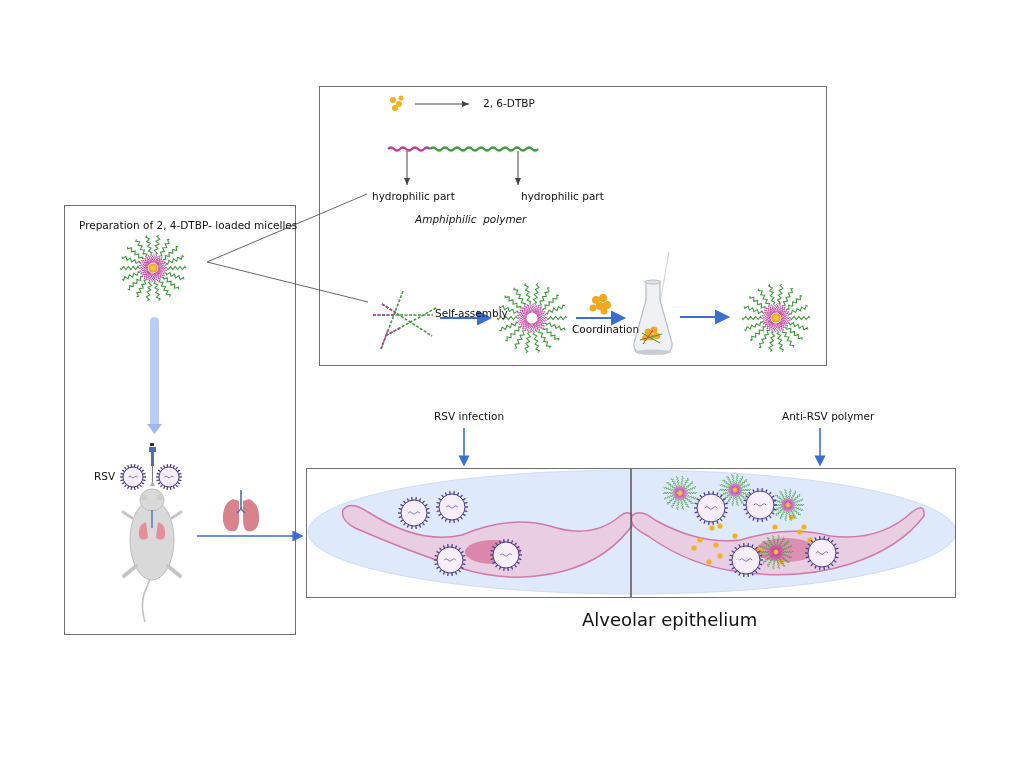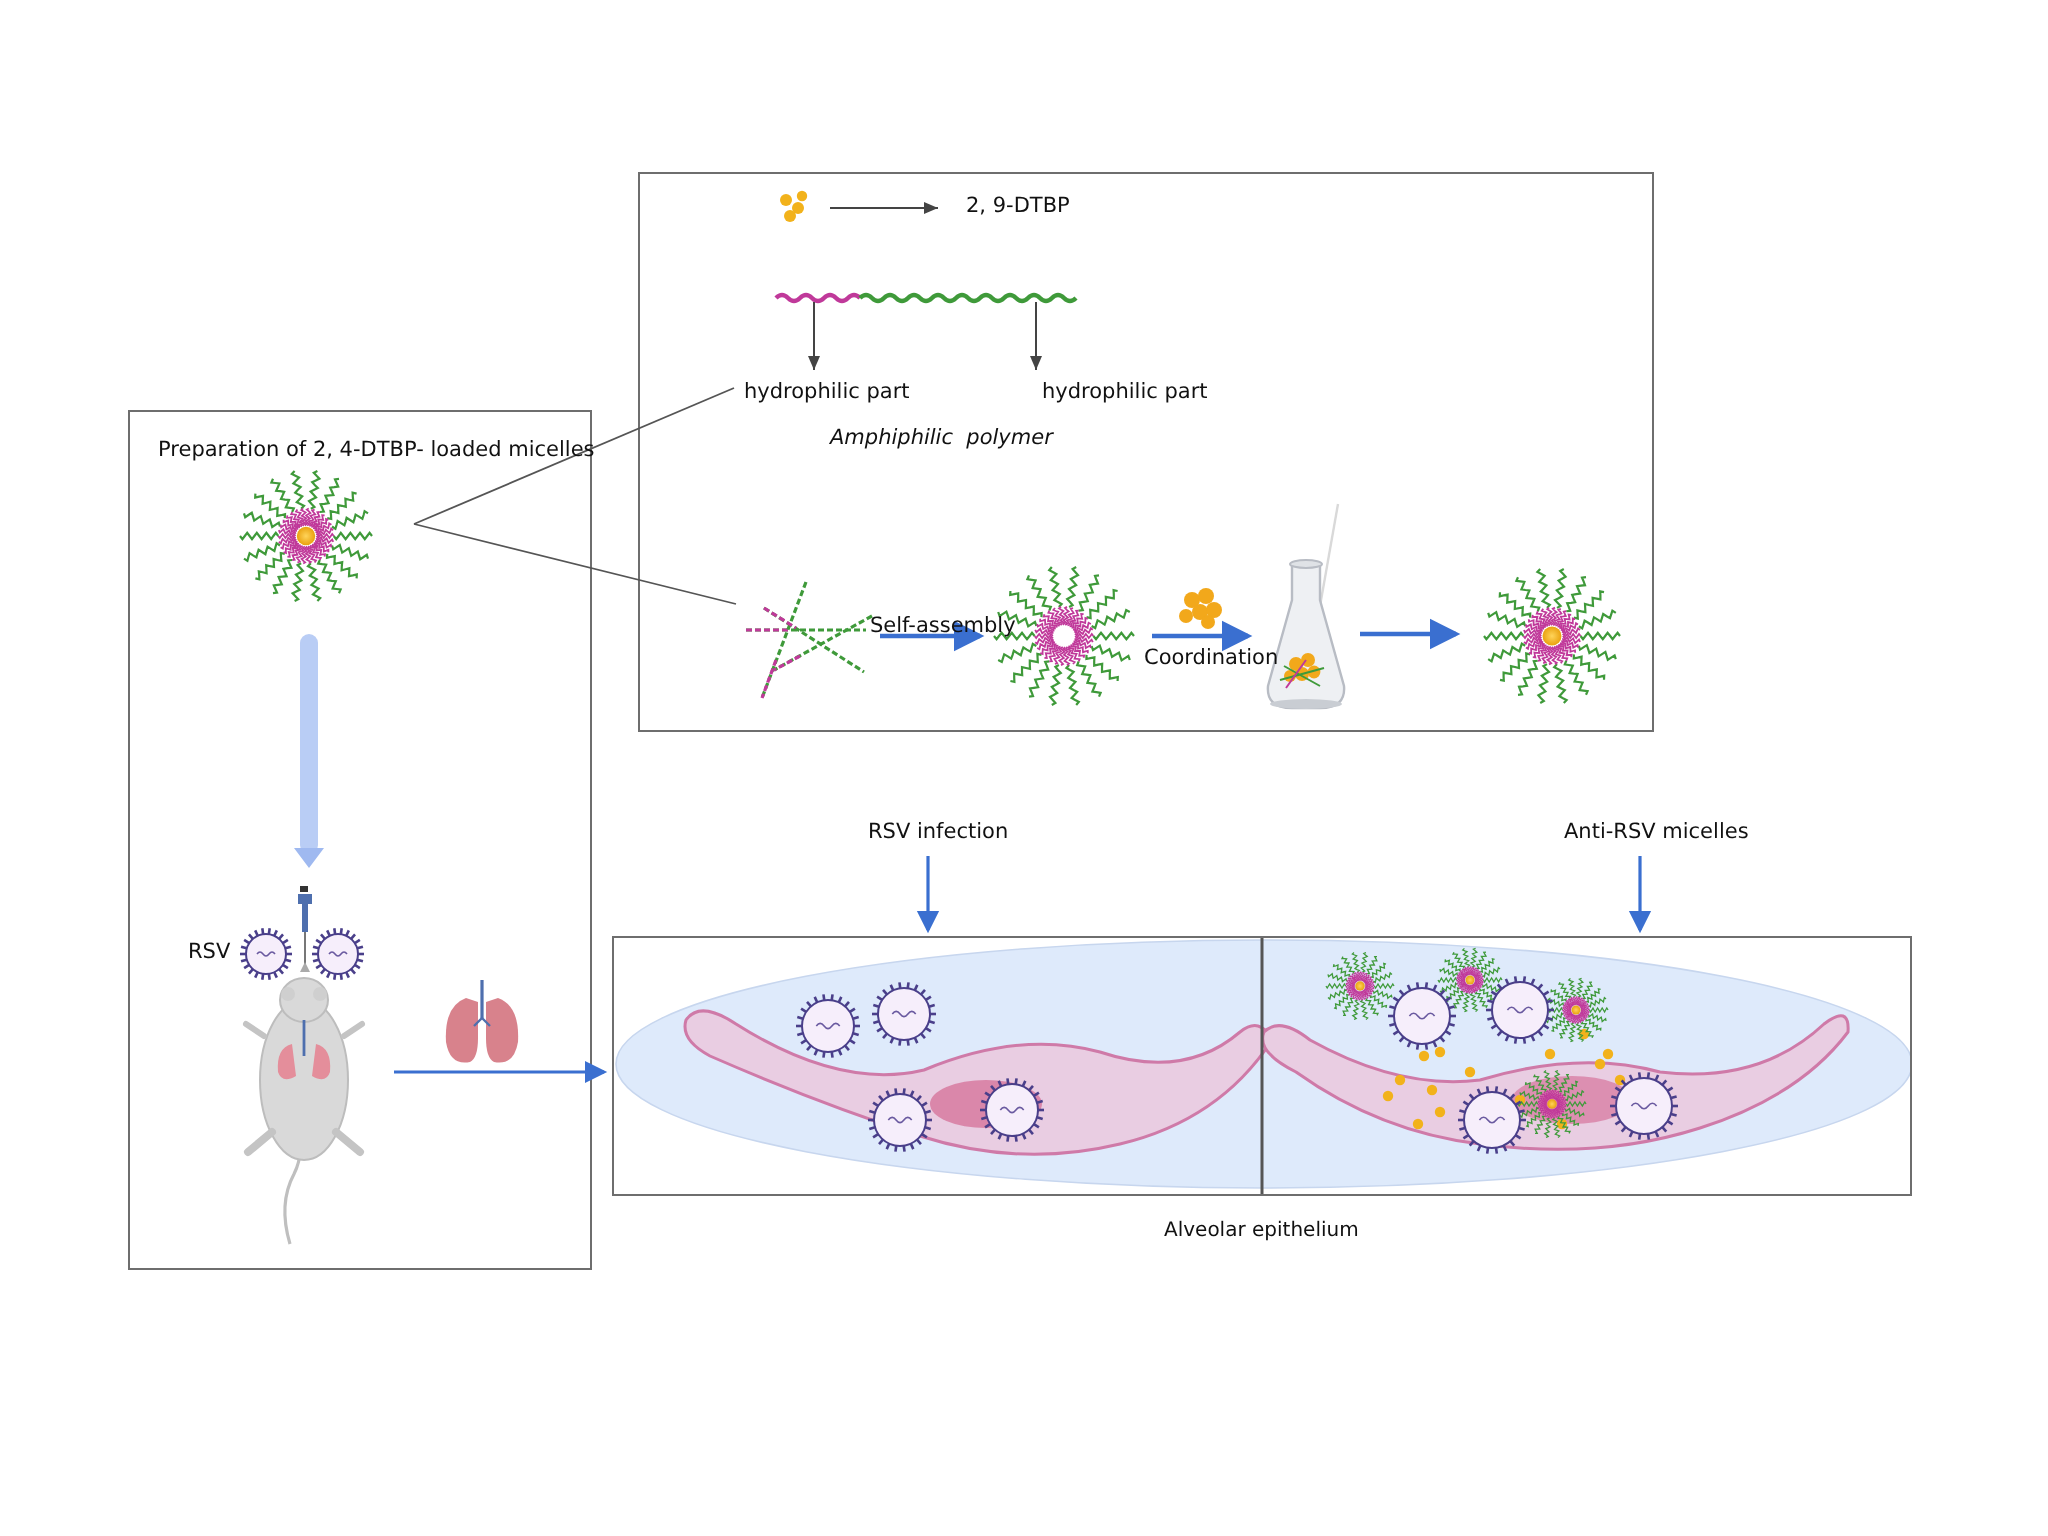--- a/index.html
+++ b/index.html
@@ -1,20 +1,20 @@
 <!DOCTYPE html>
 <html><head>
 <meta charset="utf-8">
 <style>
   html, body { margin:0; padding:0; background:#ffffff; }
   body { width:1024px; height:768px; position:relative; overflow:hidden;
          font-family:"DejaVu Sans", "Liberation Sans", sans-serif; color:#111; }
   .box { position:absolute; border:1.5px solid #6e6e6e; box-sizing:border-box; background:transparent; }
   .lbl { position:absolute; font-size:10.5px; white-space:nowrap; color:#111; line-height:1; }
-  .lbl-lg { font-size:10px; }
+  .lbl-lg { font-size:18px; }
   svg.layer { position:absolute; left:0; top:0; }
 </style>
 </head>
 <body>
 
 <div class="box" style="left:319px;top:86px;width:508px;height:280px;"></div>
 <div class="box" style="left:64px;top:205px;width:232px;height:430px;"></div>
 <div class="box" style="left:306px;top:468px;width:650px;height:130px;"></div>
 
 <svg class="layer" width="1024" height="768" viewBox="0 0 1024 768">
@@ -770,23 +770,23 @@
         <line x1="170.42314838273285" y1="467.10178558119065" x2="170.8500928975527" y2="464.1323212555479" stroke="#4a3f8a" stroke-width="1.3"></line>
         <line x1="173.15415013001888" y1="467.90368004645484" x2="174.40039516902453" y2="465.1747840603913" stroke="#4a3f8a" stroke-width="1.3"></line>
         <line x1="175.54860733945284" y1="469.4425042564574" x2="177.5131895412887" y2="467.17525553339465" stroke="#4a3f8a" stroke-width="1.3"></line>
         <line x1="177.4125353283118" y1="471.59359182544404" x2="179.93629592680534" y2="469.97166937307725" stroke="#4a3f8a" stroke-width="1.3"></line>
         <line x1="178.59492973614496" y1="474.1826744315857" x2="181.47340865698845" y2="473.3374767610614" stroke="#4a3f8a" stroke-width="1.3"></line>
         <path d="M164.5,477 q1.5,-2 3,0 t3,0 t3,0" fill="none" stroke="#6a5aa0" stroke-width="0.8"></path>
       </g>
     </g>
 </svg>
 
-<span class="lbl" style="left:483px;top:98px;">2, 9-DTBP</span>
+<span class="lbl" style="left:483px;top:98px;">2, 6-DTBP</span>
 <span class="lbl" style="left:372px;top:191px;">hydrophilic part</span>
 <span class="lbl" style="left:521px;top:191px;">hydrophilic part</span>
 <span class="lbl" style="left:415px;top:214px;white-space:pre;font-style:italic;">Amphiphilic  polymer</span>
 <span class="lbl" style="left:435px;top:308px;">Self-assembly</span>
 <span class="lbl" style="left:572px;top:324px;">Coordination</span>
 <span class="lbl" style="left:79px;top:220px;">Preparation of 2, 4-DTBP- loaded micelles</span>
 <span class="lbl" style="left:94px;top:471px;">RSV</span>
 <span class="lbl" style="left:434px;top:411px;">RSV infection</span>
-<span class="lbl" style="left:782px;top:411px;">Anti-RSV micelles</span>
+<span class="lbl" style="left:782px;top:411px;">Anti-RSV polymer</span>
 <span class="lbl lbl-lg" style="left:582px;top:611px;">Alveolar epithelium</span>
 
 </body></html>

